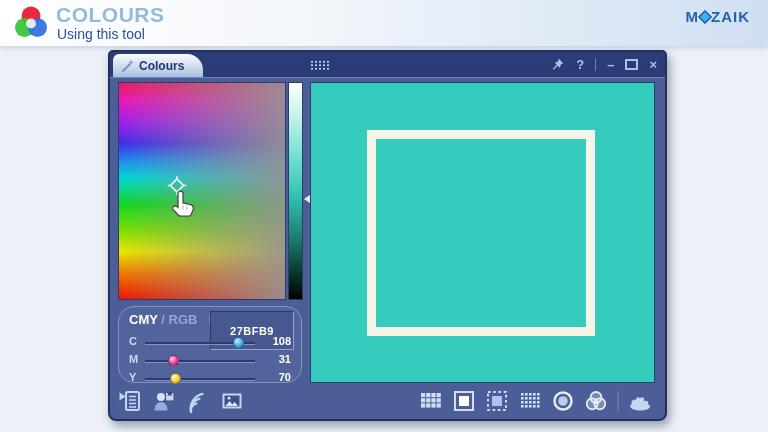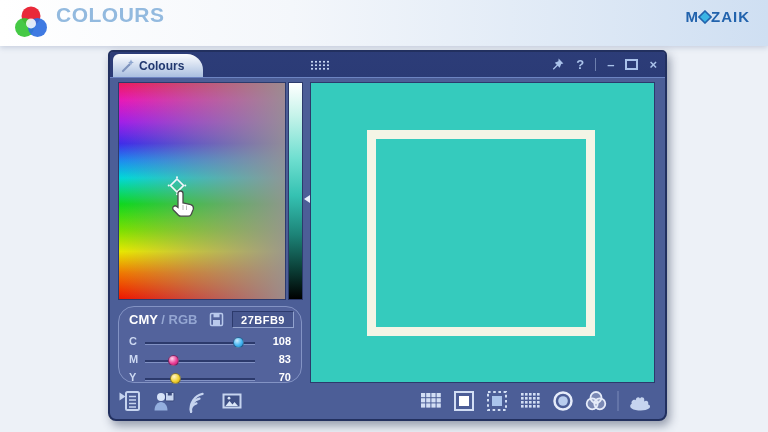--- a/index.html
+++ b/index.html
@@ -58,21 +58,21 @@
   
   .cmy-panel{position:absolute;left:8px;top:254px;width:184px;height:77px;
     background:#53639c;border:1px solid #8393c4;border-radius:16px;box-sizing:border-box;}
   .mode-row{position:absolute;left:10px;top:5px;font-size:13px;font-weight:bold;}
   .mode-primary{color:#ffffff;}
   .mode-div,.mode-secondary{color:#94a6d2;}
   .save-swatch{position:absolute;left:90px;top:5px;}
   .hex-input{position:absolute;right:7px;top:4px;width:60px;height:15px;
     background:#47578f;border:1px solid;border-color:#2c3a6c #93a3ce #93a3ce #2c3a6c;
     color:#ffffff;font-family:"Liberation Sans",sans-serif;font-size:11px;font-weight:bold;
-    text-align:center;letter-spacing:.5px;padding:0;}
+    text-align:center;letter-spacing:.5px;padding:11px;}
   .slider-row{position:absolute;left:0;right:0;height:16px;}
   .slider-label{position:absolute;left:10px;top:1px;font-size:11px;font-weight:bold;color:#cdd9f2;}
   .slider-track{position:absolute;left:26px;width:110px;top:8px;height:2px;
     background:#2c3a6c;border-bottom:1px solid #8292c4;}
   .knob{position:absolute;top:-5px;width:11px;height:11px;margin-left:-5px;border-radius:50%;
     border:1px solid rgba(15,25,55,.45);box-sizing:border-box;}
   .knob-c{background:radial-gradient(circle at 35% 30%,#c9ecff 0%,#45b6f2 55%,#1e86c8 100%);}
   .knob-m{background:radial-gradient(circle at 35% 30%,#ffd2ec 0%,#ea3f96 55%,#b21668 100%);}
   .knob-y{background:radial-gradient(circle at 35% 30%,#fff6c8 0%,#f2d233 55%,#c8a012 100%);}
   .slider-value{position:absolute;right:10px;top:1px;width:36px;text-align:right;
@@ -96,20 +96,21 @@
 <div class="stage">
 
   <div class="header">
     <svg class="logo" width="38" height="38" viewBox="0 0 38 38">
       <circle cx="19" cy="12" r="9.5" fill="#e81e2e" opacity=".95"></circle>
       <circle cx="12.5" cy="23.5" r="9.5" fill="#35c435" opacity=".92"></circle>
       <circle cx="25.5" cy="23.5" r="9.5" fill="#2f6fe0" opacity=".92"></circle>
       <circle cx="19" cy="19.5" r="5" fill="#ffffff" opacity=".85"></circle>
     </svg>
     <div class="header-title">COLOURS</div>
+    <div class="header-subtitle">Using this tool</div>
     <div class="brand">
       <span>M</span>
       <svg width="14" height="14" viewBox="0 0 14 14" style="margin:0 -1px;">
         <path d="M7 1 L13 7 L7 13 L1 7 Z" fill="#3ab4e4" stroke="#2263ad" stroke-width="1.6"></path>
       </svg>
       <span>ZAIK</span>
     </div>
   </div>
 
   <div class="window">
@@ -169,21 +170,21 @@
         <span class="slider-track">
           <span class="knob knob-c" style="left:84.7%;"></span>
         </span>
         <span class="slider-value">108</span>
       </div>
       <div class="slider-row" style="top:45px;">
         <span class="slider-label">M</span>
         <span class="slider-track">
           <span class="knob knob-m" style="left:25.1%;"></span>
         </span>
-        <span class="slider-value">83</span>
+        <span class="slider-value">31</span>
       </div>
       <div class="slider-row" style="top:63px;">
         <span class="slider-label">Y</span>
         <span class="slider-track">
           <span class="knob knob-y" style="left:27.5%;"></span>
         </span>
         <span class="slider-value">70</span>
       </div>
     </div>
 

